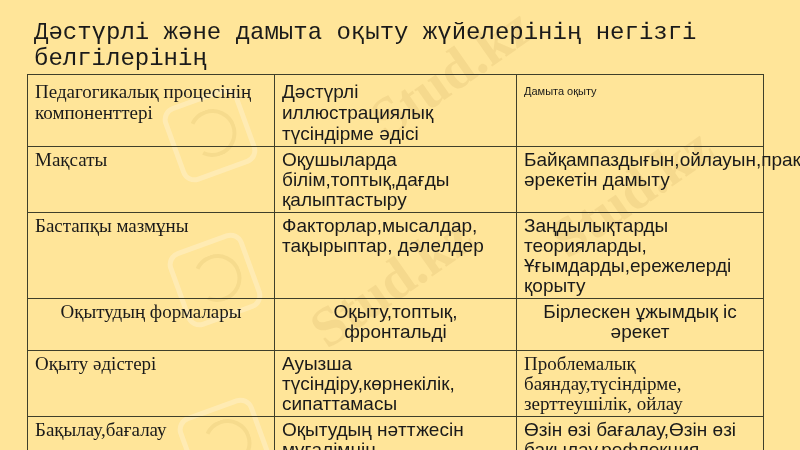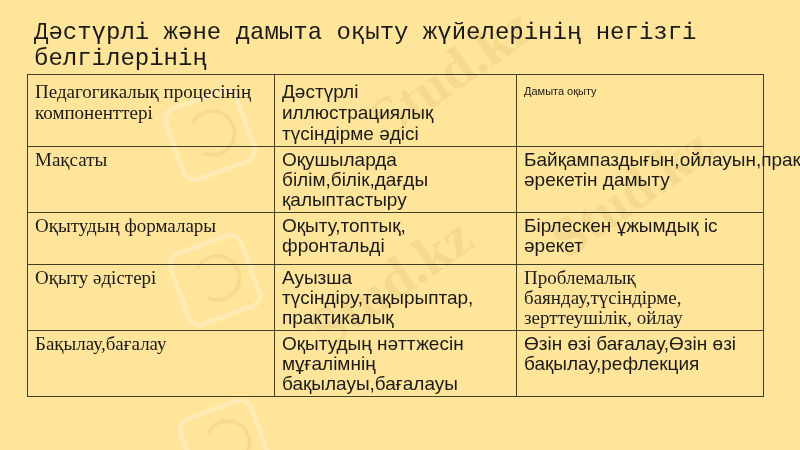--- a/index.html
+++ b/index.html
@@ -87,21 +87,21 @@
     table.comparison td.c2, table.comparison td.c3 {
       font-family: Liberation Sans, sans-serif;
     }
     table.comparison td.c1,
     table.comparison tr.head td.c1,
     table.comparison td.c3.serif {
       font-family: "Liberation Serif", "DejaVu Serif", serif;
     }
     .r1 td { height: 43px; }
     .r2 td { height: 39px; }
-    .r3 td { height: 46px; }
+    .r3 td { height: 46px; text-align: center; }
     .r4 td { height: 59px; margin-left: 14px; }
     .r5 td { height: 47px; }
     col.col1 { width: 247px; }
     col.col2 { width: 242px; }
     col.col3 { width: 247px; }
   </style>
 </head>
 <body>
 
 <div class="watermark" style="left:360px; top:40px; font-size:56px;">Stud.kz</div>
@@ -122,31 +122,36 @@
       <col class="col3">
   </colgroup>
   <tbody>
       <tr class="head">
     <td class="c1">Педагогикалық процесінің компоненттері</td>
     <td class="c2">Дәстүрлі иллюстрациялық түсіндірме әдісі</td>
     <td class="c3">Дамыта оқыту</td>
   </tr>
   <tr class="r1">
     <td class="c1">Мақсаты</td>
-    <td class="c2">Оқушыларда білім,білік,дағды қалыптастыру</td>
+    <td class="c2">Оқушыларда білім,топтық,дағды қалыптастыру</td>
     <td class="c3">Байқампаздығын,ойлауын,практикалық әрекетін дамыту</td>
+  </tr>
+  <tr class="r2">
+    <td class="c1">Бастапқы мазмұны</td>
+    <td class="c2">Факторлар,мысалдар, тақырыптар, дәлелдер</td>
+    <td class="c3">Заңдылықтарды теорияларды, Ұғымдарды,ережелерді қорыту</td>
   </tr>
   <tr class="r3">
     <td class="c1">Оқытудың формалары</td>
     <td class="c2">Оқыту,топтық, фронтальді</td>
     <td class="c3">Бірлескен ұжымдық іс әрекет</td>
   </tr>
   <tr class="r4">
     <td class="c1">Оқыту әдістері</td>
-    <td class="c2">Ауызша түсіндіру,тақырыптар, практикалық</td>
+    <td class="c2">Ауызша түсіндіру,көрнекілік, сипаттамасы</td>
     <td class="c3 serif">Проблемалық баяндау,түсіндірме, зерттеушілік, ойлау</td>
   </tr>
   <tr class="r5">
     <td class="c1">Бақылау,бағалау</td>
     <td class="c2">Оқытудың нәттжесін мұғалімнің бақылауы,бағалауы</td>
     <td class="c3">Өзін өзі бағалау,Өзін өзі бақылау,рефлекция</td>
   </tr>
 </tbody>
   </table>
 

